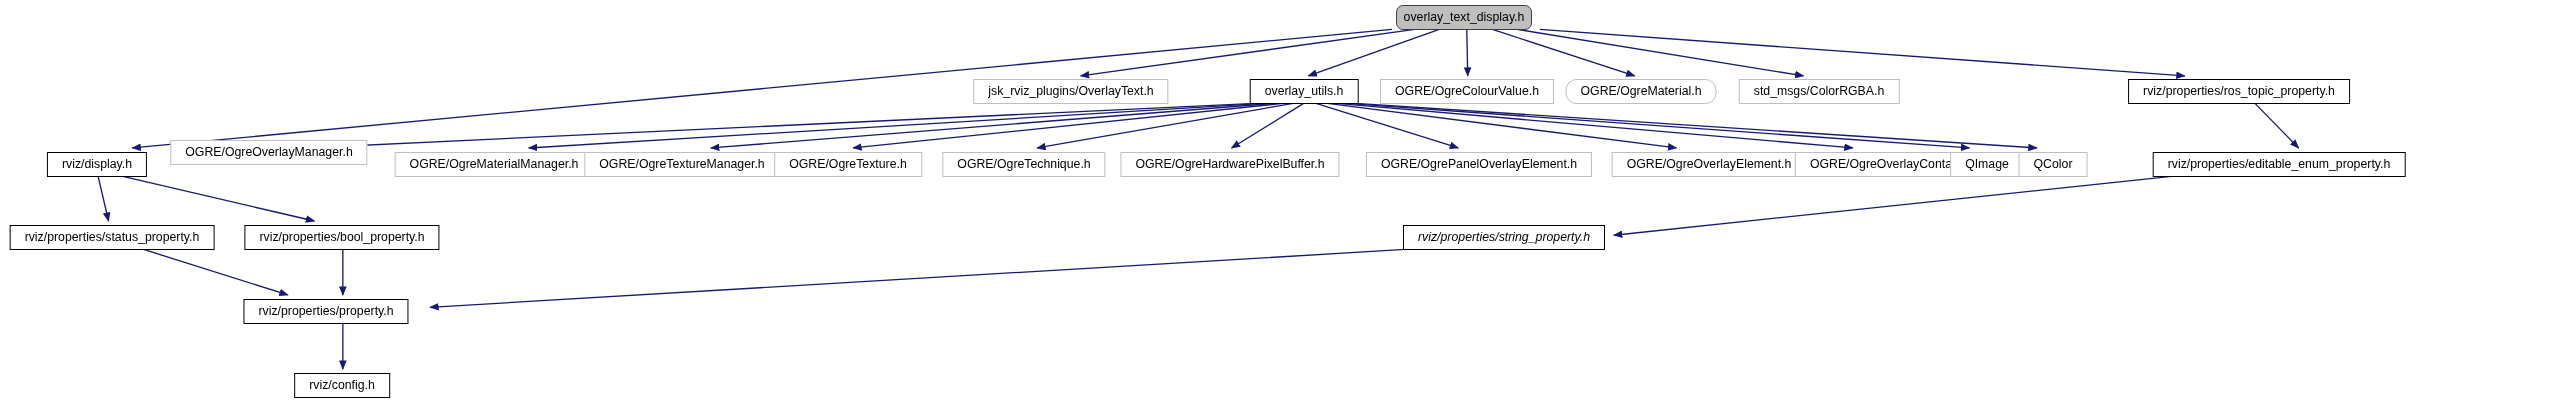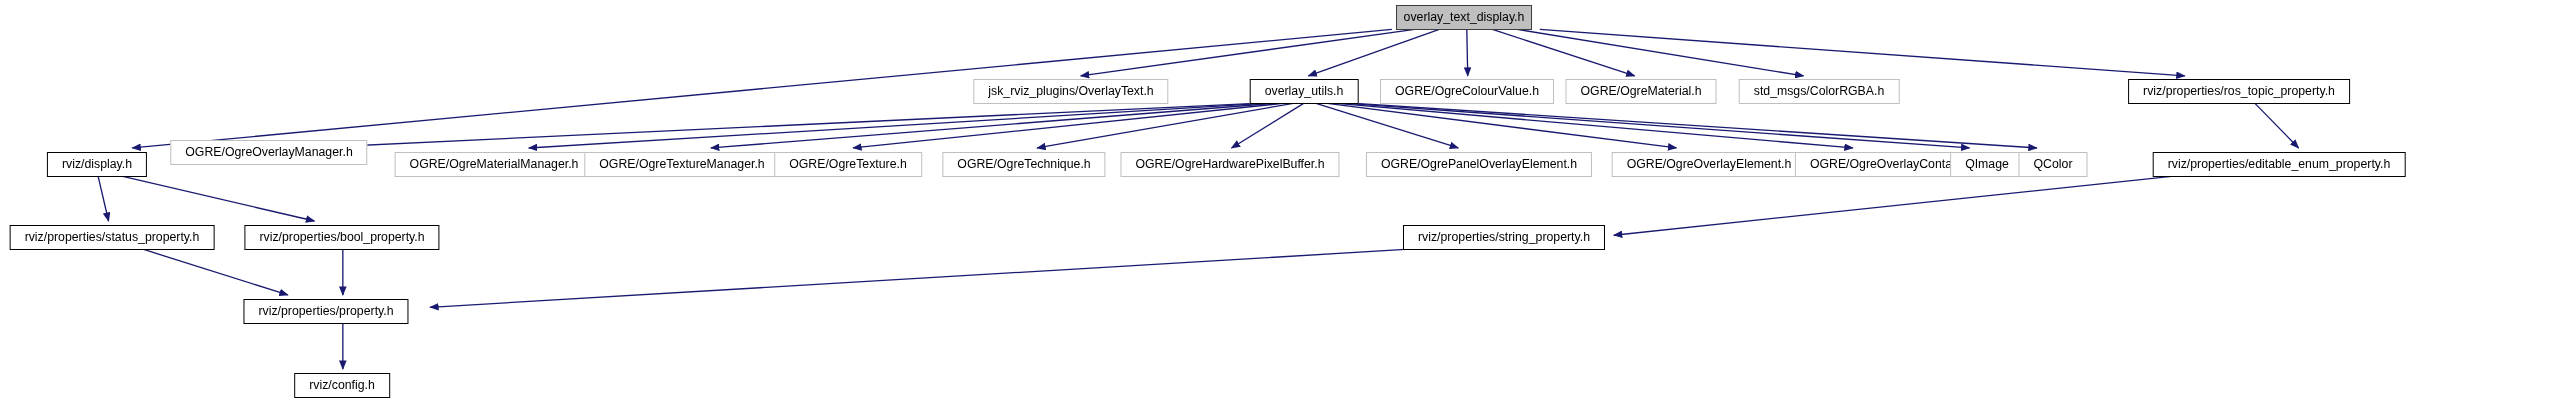--- a/index.html
+++ b/index.html
@@ -64,40 +64,40 @@
         <line x1="102" y1="186" x2="113" y2="233" stroke="#191970" stroke-width="1.4" marker-end="url(#arrow)"></line>
         <line x1="128" y1="186" x2="330" y2="233" stroke="#191970" stroke-width="1.4" marker-end="url(#arrow)"></line>
         <line x1="2288" y1="186" x2="1700" y2="248" stroke="#191970" stroke-width="1.4" marker-end="url(#arrow)"></line>
         <line x1="150" y1="263" x2="302" y2="311" stroke="#191970" stroke-width="1.4" marker-end="url(#arrow)"></line>
         <line x1="360" y1="263" x2="360" y2="311" stroke="#191970" stroke-width="1.4" marker-end="url(#arrow)"></line>
         <line x1="1480" y1="263" x2="452" y2="324" stroke="#191970" stroke-width="1.4" marker-end="url(#arrow)"></line>
         <line x1="360" y1="341" x2="360" y2="389" stroke="#191970" stroke-width="1.4" marker-end="url(#arrow)"></line>
       </g>
   </svg>
   <div id="nodes">
-      <div class="node root" style="left: 1464px; top: 4.7px;">overlay_text_display.h</div>
+      <div class="node root" style="left: 1464px; top: 4.7px; border-radius: 7px;">overlay_text_display.h</div>
       <div class="node plain" style="left: 1071px; top: 79px;">jsk_rviz_plugins/OverlayText.h</div>
       <div class="node linked" style="left: 1304px; top: 79px;">overlay_utils.h</div>
       <div class="node plain" style="left: 1467px; top: 79px;">OGRE/OgreColourValue.h</div>
-      <div class="node plain" style="left: 1641px; top: 79px;">OGRE/OgreMaterial.h</div>
+      <div class="node plain" style="left: 1641px; top: 79px; border-radius: 11px;">OGRE/OgreMaterial.h</div>
       <div class="node plain" style="left: 1819px; top: 79px;">std_msgs/ColorRGBA.h</div>
       <div class="node linked" style="left: 2239px; top: 79px;">rviz/properties/ros_topic_property.h</div>
       <div class="node linked" style="left: 97px; top: 152px;">rviz/display.h</div>
       <div class="node plain" style="left: 269px; top: 140px;">OGRE/OgreOverlayManager.h</div>
       <div class="node plain" style="left: 494px; top: 152px;">OGRE/OgreMaterialManager.h</div>
       <div class="node plain" style="left: 682px; top: 152px;">OGRE/OgreTextureManager.h</div>
       <div class="node plain" style="left: 828px; top: 152px; margin-left: 20px;">OGRE/OgreTexture.h</div>
       <div class="node plain" style="left: 1024px; top: 152px;">OGRE/OgreTechnique.h</div>
       <div class="node plain" style="left: 1230px; top: 152px;">OGRE/OgreHardwarePixelBuffer.h</div>
       <div class="node plain" style="left: 1479px; top: 152px;">OGRE/OgrePanelOverlayElement.h</div>
       <div class="node plain" style="left: 1709px; top: 152px; text-align: right;">OGRE/OgreOverlayElement.h</div>
       <div class="node plain" style="left: 1896px; top: 152px;">OGRE/OgreOverlayContainer.h</div>
       <div class="node plain" style="left: 1987px; top: 152px;">QImage</div>
       <div class="node plain" style="left: 2053px; top: 152px;">QColor</div>
       <div class="node linked" style="left: 2279px; top: 152px;">rviz/properties/editable_enum_property.h</div>
       <div class="node linked" style="left: 112px; top: 225px; text-align: right;">rviz/properties/status_property.h</div>
       <div class="node linked" style="left: 342px; top: 225px;">rviz/properties/bool_property.h</div>
-      <div class="node linked" style="left: 1504px; top: 225px;">rviz/properties/string_property.h</div>
+      <div class="node linked" style="left: 1504px; top: 225px; font-style: italic;">rviz/properties/string_property.h</div>
       <div class="node linked" style="left: 326px; top: 299px;">rviz/properties/property.h</div>
       <div class="node linked" style="left: 342px; top: 373px;">rviz/config.h</div>
     </div>
 </div>
 
 
 </body></html>

